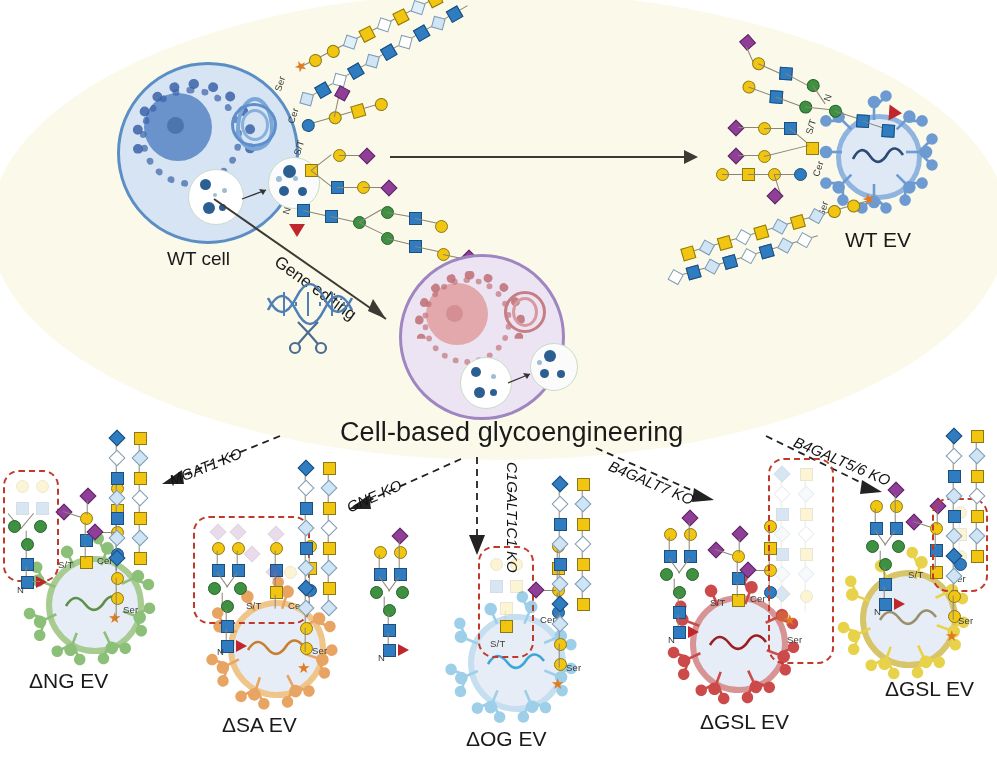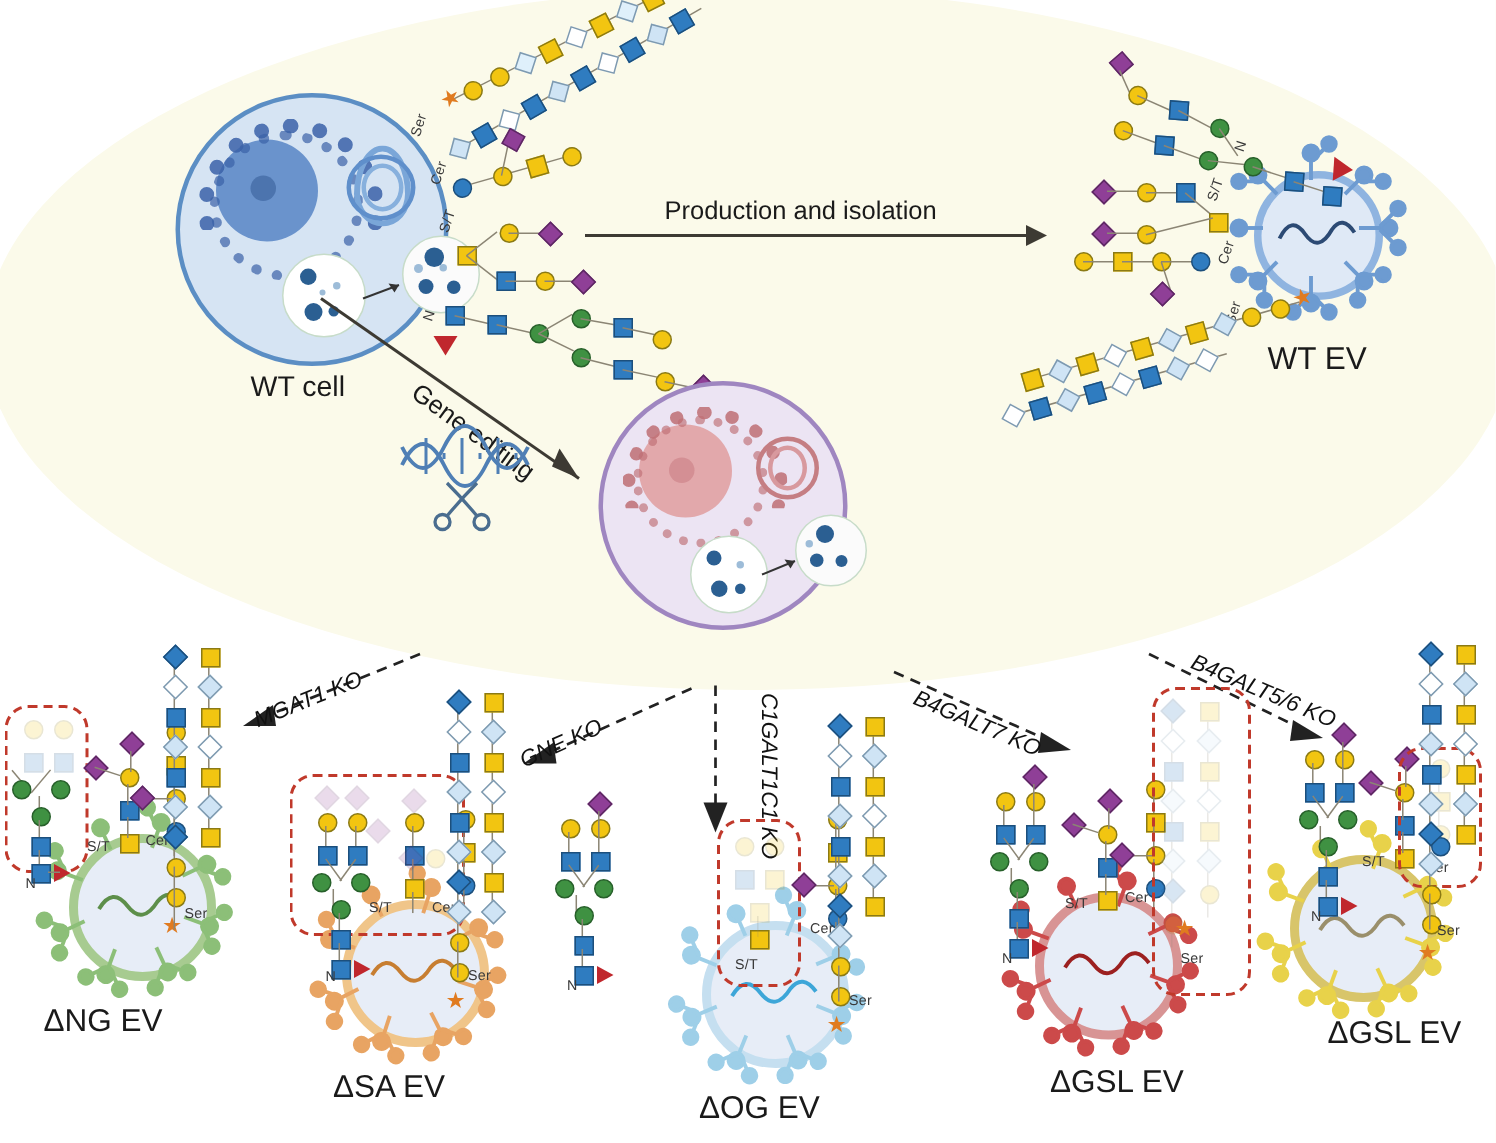--- a/index.html
+++ b/index.html
@@ -169,21 +169,20 @@
     <div class="bond" style="left:62px;top:24px;width:26px;transform:rotate(26deg);"></div>
     <div class="g ci" style="left:84px;top:34px;background:#3f9142;border:1px solid #27602a;"></div>
     <div class="bond" style="left:90px;top:40px;width:26px;transform:rotate(14deg);"></div>
     <div class="g sq" style="left:112px;top:42px;background:#2f7cc0;border:1px solid #1c4f7c;"></div>
     <div class="bond" style="left:118px;top:48px;width:26px;transform:rotate(12deg);"></div>
     <div class="g ci" style="left:140px;top:50px;background:#f2c511;border:1px solid #8b7a14;"></div>
     <div class="bond" style="left:146px;top:56px;width:24px;transform:rotate(12deg);"></div>
     <div class="g dm" style="left:166px;top:54px;background:#8f3f97;border:1px solid #5d2863;"></div>
   </div>
 
-  <div class="lbl lbl-arrow" style="left:443px;top:131px;">Production and isolation</div>
   <div class="arrow-line" style="left:390px;top:156px;width:296px;"></div>
   <div class="arrow-head" style="left:684px;top:150px;
        border-left:14px solid #3d3a33;border-top:7px solid transparent;
        border-bottom:7px solid transparent;"></div>
 
   <div class="lbl lbl-arrow ko-rot" style="left:282px;top:252px;transform:rotate(36deg);">Gene editing</div>
   <svg class="abs" style="left:210px;top:195px;" width="200" height="145">
     <path d="M4 4 L176 124" stroke="#3d3a33" stroke-width="2" fill="none"></path>
     <path d="M176 124 L158 116 L163 104 Z" fill="#3d3a33"></path>
   </svg>
@@ -229,20 +228,21 @@
       <div class="v" style="left:9px;top:25px;width:9px;height:9px;background:#2b5f92;"></div>
       <div class="v" style="left:26px;top:26px;width:8px;height:8px;background:#2b5f92;"></div>
       <div class="v" style="left:6px;top:16px;width:5px;height:5px;background:#9dbcd8;"></div>
     </div>
     <svg class="abs" style="left:104px;top:112px;" width="32" height="20">
       <path d="M2 14 L24 5" stroke="#333" stroke-width="1.3" fill="none"></path>
       <path d="M24 5 L17 4 L21 10 Z" fill="#333"></path>
     </svg>
   </div>
 
+  <div class="lbl lbl-big" style="left:340px;top:417px;">Cell-based glycoengineering</div>
 
   <div class="ev" style="left:836px;top:114px;width:76px;height:76px;
        border:5px solid #8fb4e0;background:#dfe9f6;">
     <svg class="abs" style="left:10px;top:22px;" width="56" height="30">
       <path d="M2 18 Q10 2 19 15 Q28 28 37 12 Q44 2 52 14" stroke="#2c4a74" stroke-width="2.6" fill="none"></path>
     </svg>
   </div>
 
   <svg class="abs" style="left:806px;top:84px;" width="136" height="136">
     <g stroke="#6d9bd1" stroke-width="2.6" fill="#6d9bd1">

